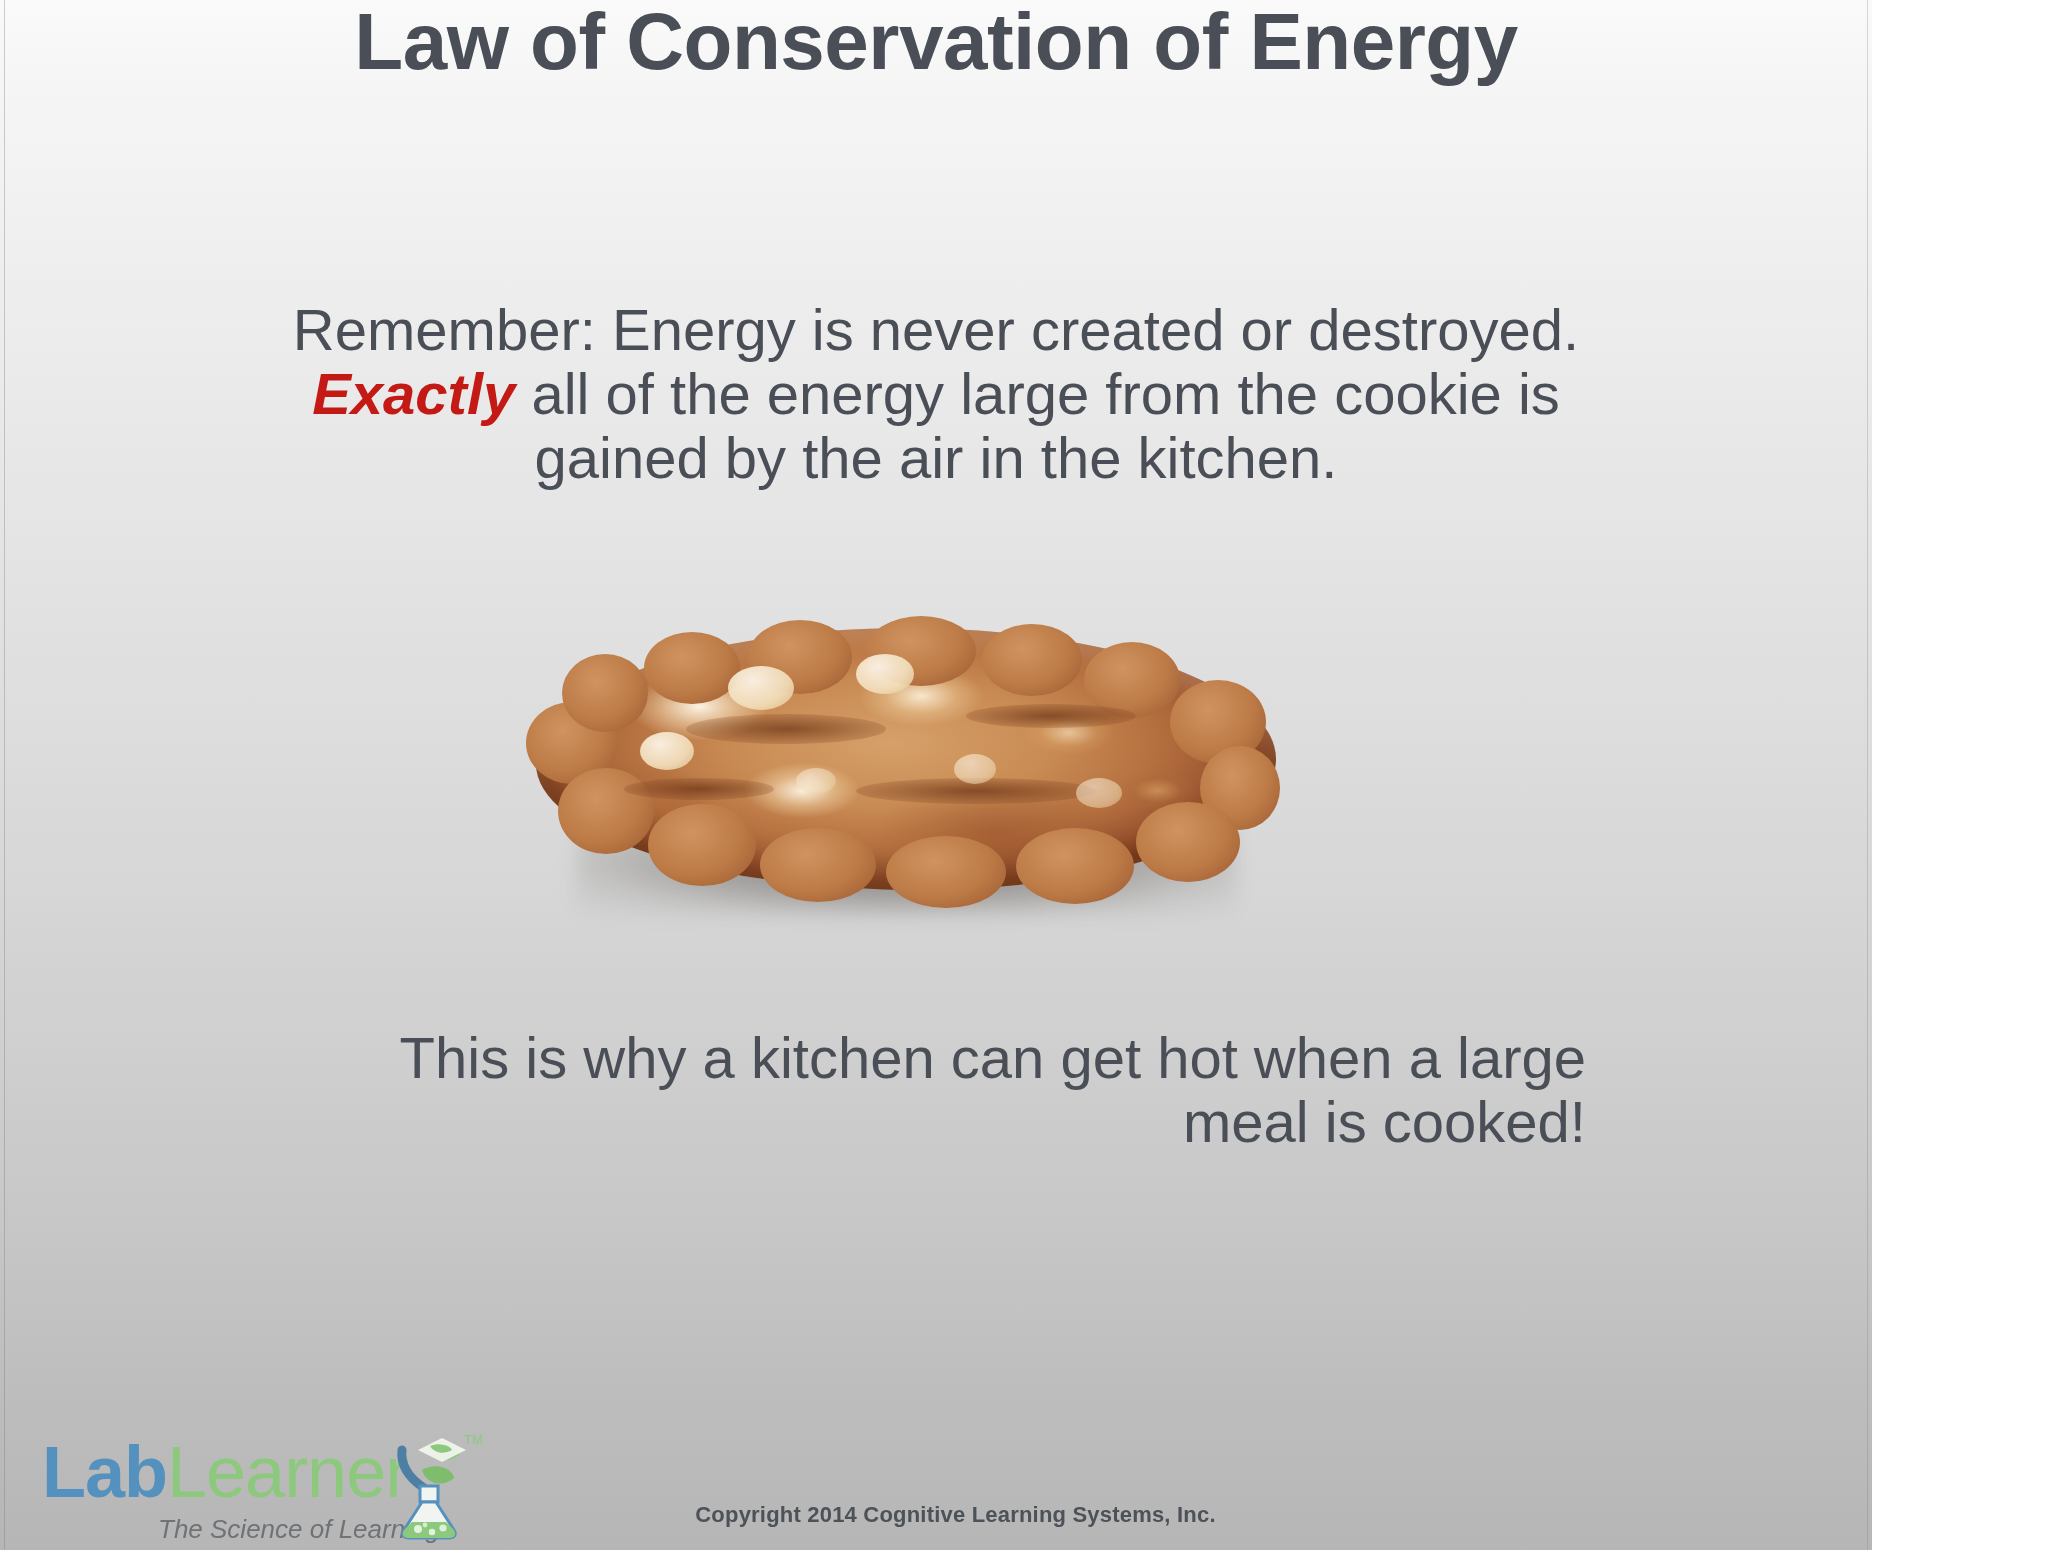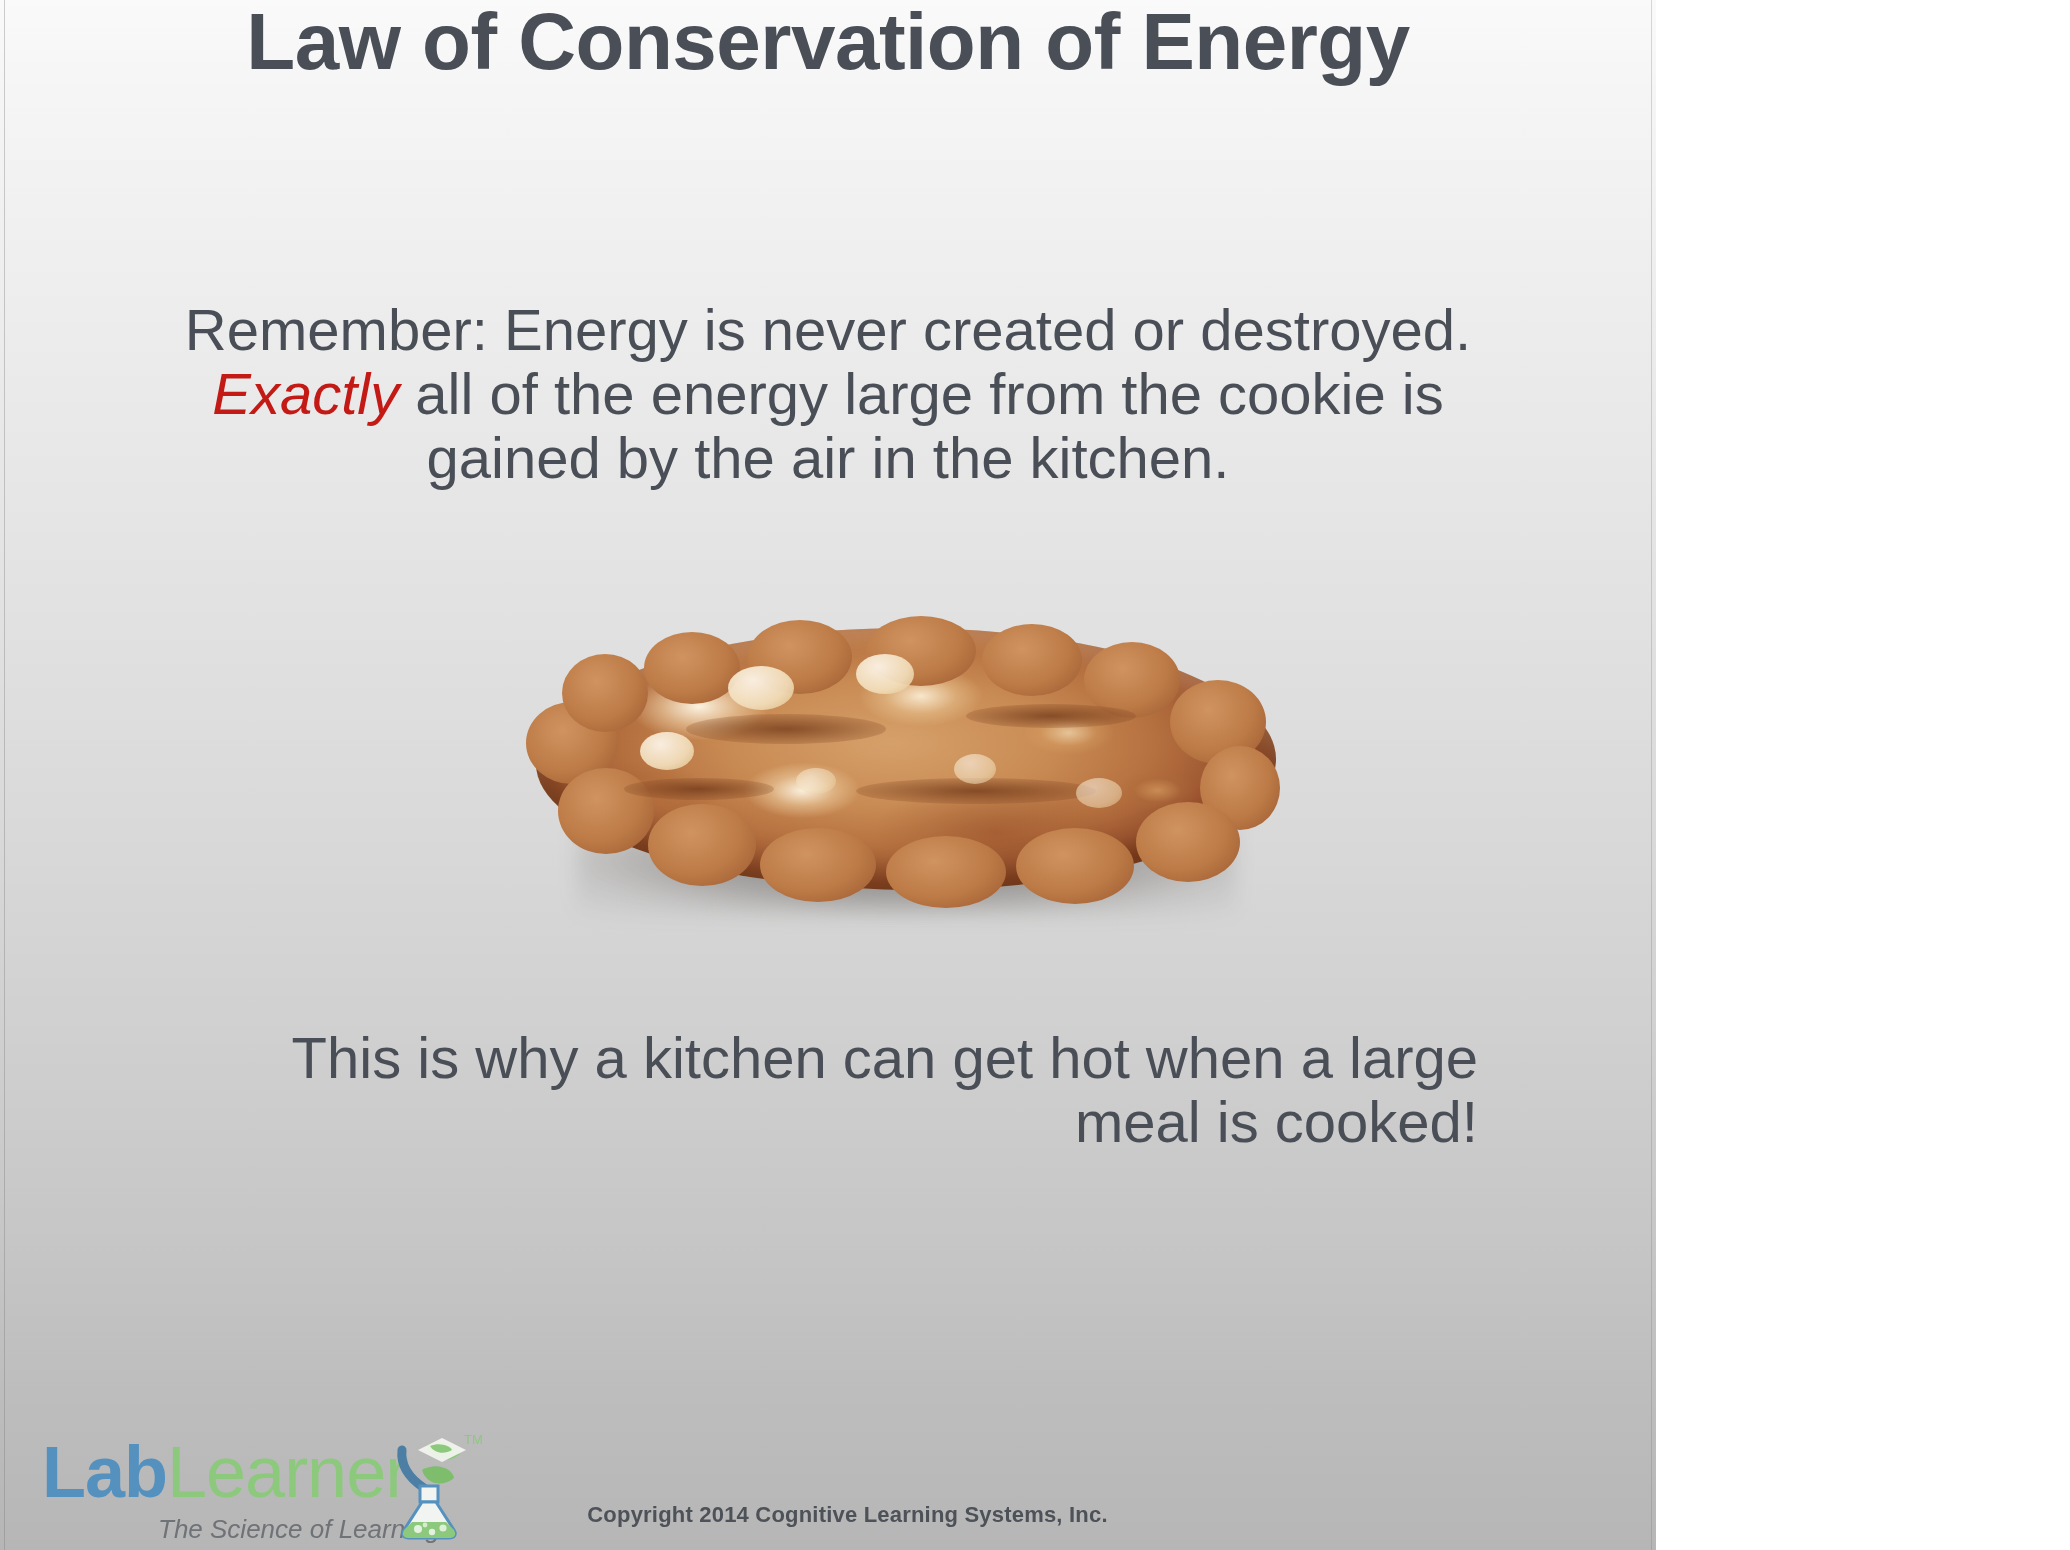--- a/index.html
+++ b/index.html
@@ -7,21 +7,21 @@
     margin: 0;
     padding: 0;
     background: #ffffff;
   }
   body {
     font-family: "Liberation Sans", sans-serif;
   }
 
   .slide {
     position: relative;
-    width: 1656px;
+    width: 1872px;
     height: 1550px;
     overflow: hidden;
     background: linear-gradient(to bottom,
         #fafafa 0%,
         #f5f5f5 6%,
         #eeeeee 18%,
         #e7e7e7 30%,
         #e0e0e0 42%,
         #d8d8d8 55%,
         #cfcfcf 68%,
@@ -65,21 +65,21 @@
     transform: translateX(-50%);
     top: 298px;
     width: 1300px;
     text-align: center;
     font-size: 58px;
     line-height: 64px;
     color: #4a4f57;
   }
   .body-text .strong { font-weight: normal; }
   .body-text .accent {
-    font-weight: normal;
+    font-weight: bold;
     font-style: italic;
     color: #c41a16;
   }
 
   
   .cookie-wrap {
     position: absolute;
     left: 536px;
     top: 628px;
     width: 740px;

